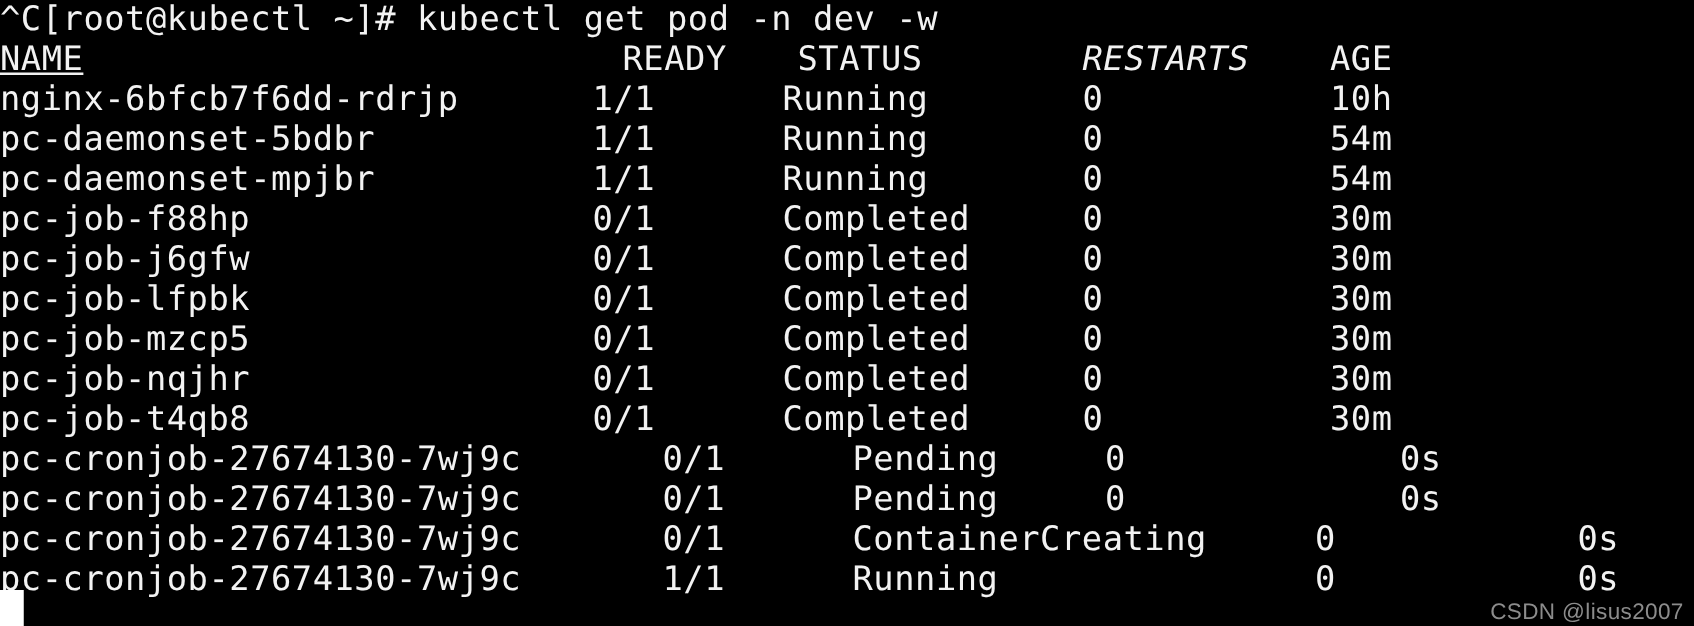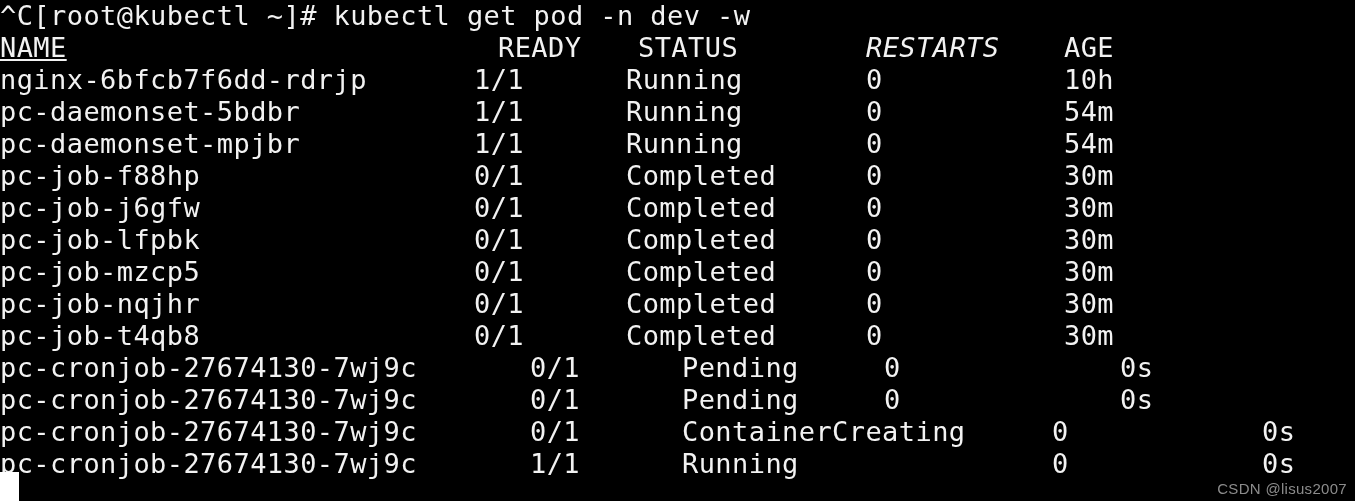--- a/index.html
+++ b/index.html
@@ -46,21 +46,21 @@
     background: #ffffff;
     width: 19px;
     height: 29px;
   }
   .watermark {
     position: absolute;
     right: 8px;
     bottom: 3px;
     color: #8c8c8c;
     font-family: "Liberation Sans", sans-serif;
-    font-size: 15px;
+    font-size: 18px;
     letter-spacing: 0.3px;
     line-height: 18px;
     white-space: pre;
   }
 </style>
 </head>
 <body>
 
 <div class="terminal">
 

